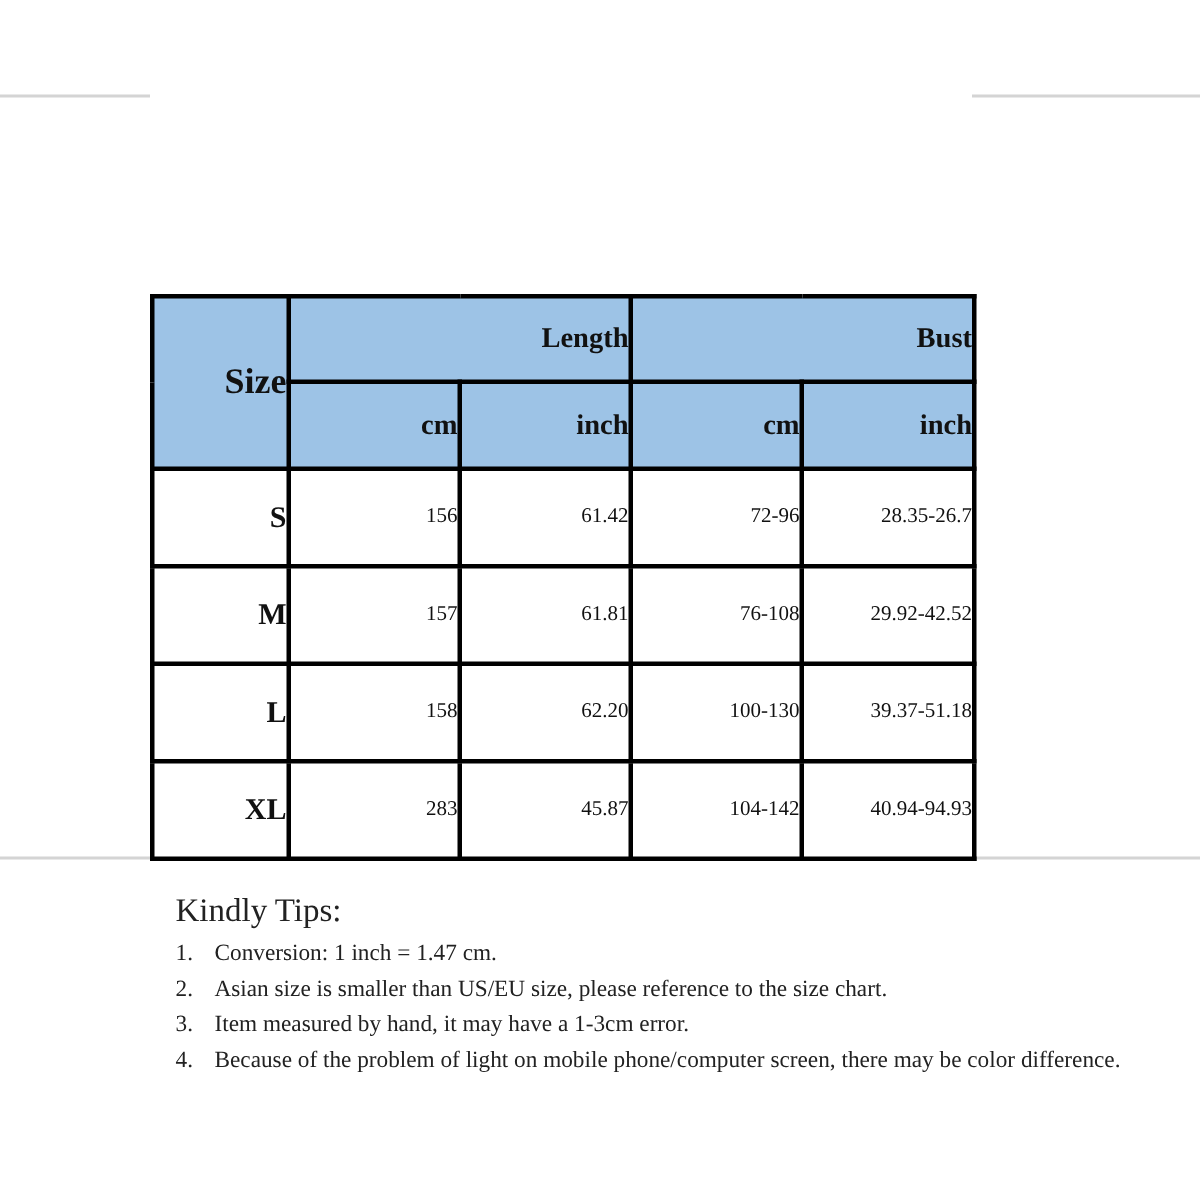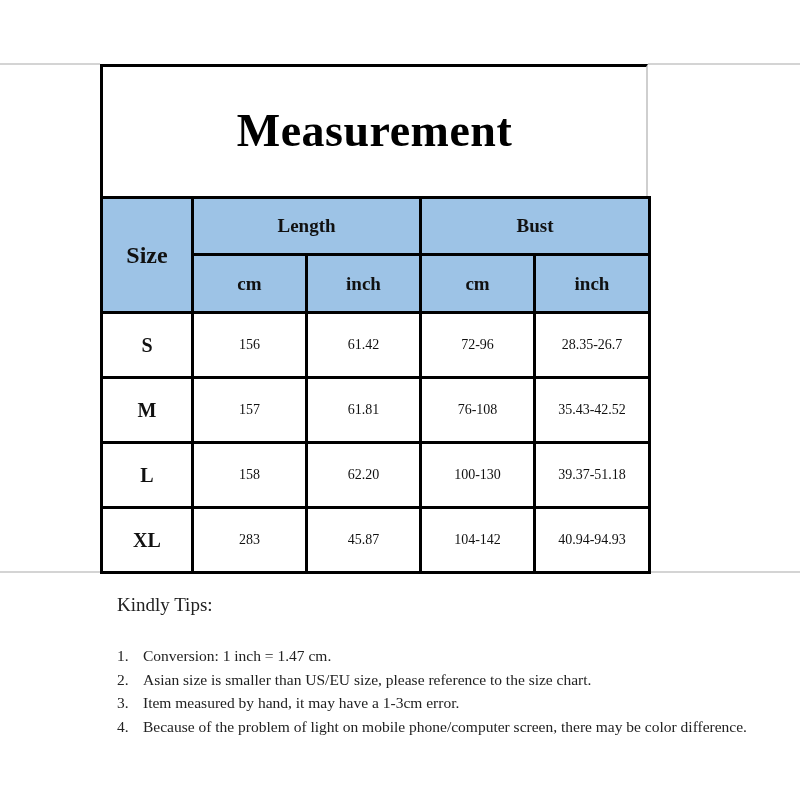--- a/index.html
+++ b/index.html
@@ -21,52 +21,49 @@
       display: flex; align-items: center; justify-content: center;
     }
     .title-cell span {
       font-weight: bold; font-size: 46px; letter-spacing: 0.5px; color: #000; margin-top: -3px;
     }
     table.size-table {
       position: absolute; left: 0; top: 132px; width: 548px;
       border-collapse: collapse; table-layout: fixed;
     }
     table.size-table td, table.size-table th {
-      border: 3px solid #000; text-align: center; vertical-align: middle;
+      border: 3px solid #000; text-align: right; vertical-align: middle;
     }
     table.size-table th {
       background: #9dc3e6; font-weight: bold; color: #111;
     }
     th.size-head { font-size: 24px; }
     th.group-head { height: 57px; font-size: 19px; }
     th.unit-head { height: 58px; font-size: 19px; }
     td { height: 65px; font-size: 14px; color: #111; }
     td.size-cell { font-weight: bold; font-size: 20px; }
 
     .tips {
       position: absolute; left: 117px; top: 594px; width: 640px; color: #222;
     }
-    .tips-title { font-size: 19px; margin-bottom: 28px; }
+    .tips-title { font-size: 22px; margin-bottom: 4px; }
     .tips ol { list-style: none; }
     .tips li { font-size: 15.5px; line-height: 23.5px; display: flex; }
     .tips li .num { width: 26px; flex: 0 0 26px; }
     .tips li .txt { flex: 1; }
   </style>
 </head>
 <body>
 
 <div class="gline" id="gl-top-left"></div>
 <div class="gline" id="gl-top-right"></div>
 <div class="gline" id="gl-bot-left"></div>
 <div class="gline" id="gl-bot-right"></div>
 
 <div class="chart">
-  <div class="title-cell">
-    <span>Measurement</span>
-  </div>
 
   <table class="size-table">
     <colgroup>
       <col style="width:91px">
         <col style="width:114px">
         <col style="width:114px">
         <col style="width:114px">
         <col style="width:115px">
     </colgroup>
     <thead>
@@ -88,21 +85,21 @@
         <td>156</td>
         <td>61.42</td>
         <td>72-96</td>
         <td>28.35-26.7</td>
       </tr>
       <tr>
         <td class="size-cell">M</td>
         <td>157</td>
         <td>61.81</td>
         <td>76-108</td>
-        <td>35.43-42.52</td>
+        <td>29.92-42.52</td>
       </tr>
       <tr>
         <td class="size-cell">L</td>
         <td>158</td>
         <td>62.20</td>
         <td>100-130</td>
         <td>39.37-51.18</td>
       </tr>
       <tr>
         <td class="size-cell">XL</td>

